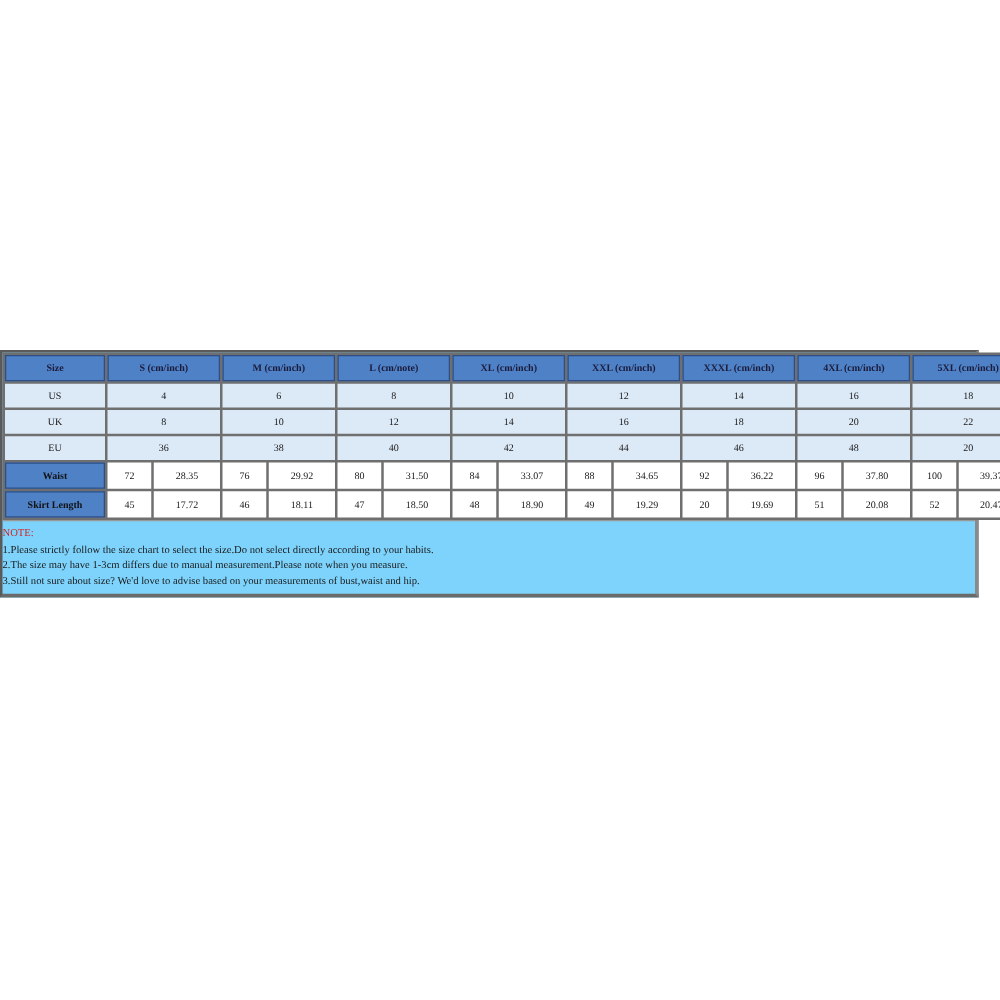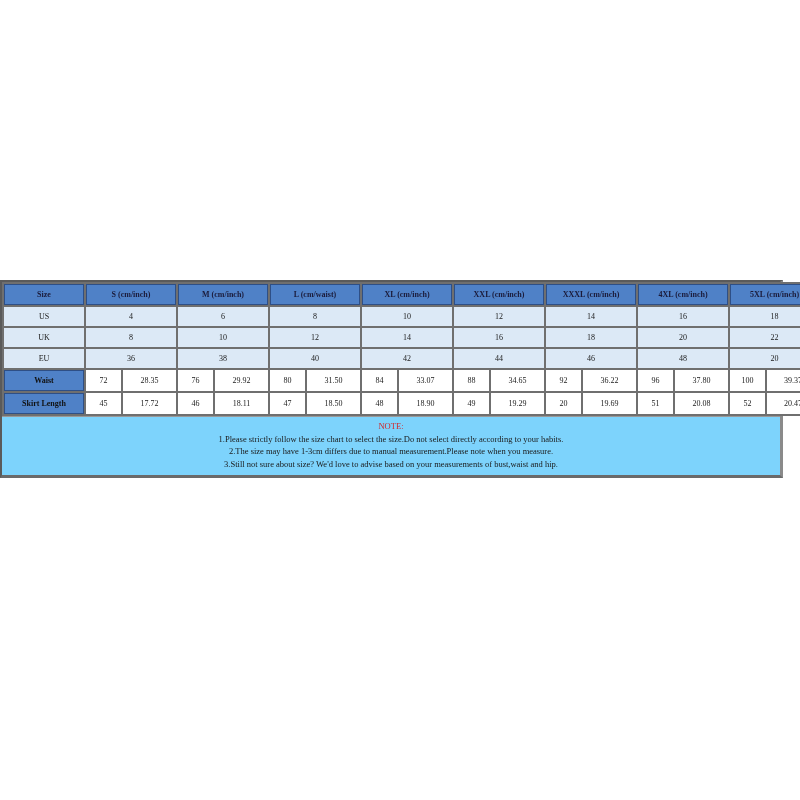--- a/index.html
+++ b/index.html
@@ -9,21 +9,21 @@
     border: 2px solid #5a5a5a; border-right: 3px solid #8a8a8a; border-bottom: 3px solid #6a6a6a;
     box-sizing: border-box; background: #7dd3fc;
   }
   table { border-collapse: separate; border-spacing: 2px; width: 100%; background: #6f6f6f; table-layout: fixed; }
   td { font-size: 8px; text-align: center; padding: 0; height: 19px; color: #1a1a1a; }
   td.hdr { background: #4f81c7; color: #1b1b3a; font-weight: bold; border: 1px solid #2e4f86; }
   td.lbl-light { background: #dce9f6; font-weight: normal; }
   td.light { background: #dce9f6; }
   td.lbl-dark { background: #4f81c7; font-weight: bold; color: #111; border: 1px solid #2e4f86; margin-left: 12px; }
   td.white { background: #ffffff; text-align: center; }
-  .notes { text-align: center; padding: 3px 0 5px; font-size: 8.5px; line-height: 12.5px; color: #1a1a1a; border-top: 1px solid #999; }
+  .notes { text-align: left; padding: 3px 0 5px; font-size: 8.5px; line-height: 12.5px; color: #1a1a1a; border-top: 1px solid #999; }
   .notes .title { color: #d0262b; font-weight: normal; }
 </style>
 </head>
 <body>
 
 <div class="chart">
   <table>
     <colgroup>
       <col style="width:80px">
       <col style="width:35px">
@@ -41,21 +41,21 @@
       <col style="width:35px">
         <col style="width:53px">
       <col style="width:35px">
         <col style="width:52px">
     </colgroup>
     <tbody>
         <tr>
       <td class="hdr">Size</td>
       <td class="hdr" colspan="2">S (cm/inch)</td>
       <td class="hdr" colspan="2">M (cm/inch)</td>
-      <td class="hdr" colspan="2">L (cm/waist)</td>
+      <td class="hdr" colspan="2">L (cm/note)</td>
       <td class="hdr" colspan="2">XL (cm/inch)</td>
       <td class="hdr" colspan="2">XXL (cm/inch)</td>
       <td class="hdr" colspan="2">XXXL (cm/inch)</td>
       <td class="hdr" colspan="2">4XL (cm/inch)</td>
       <td class="hdr" colspan="2">5XL (cm/inch)</td>
     </tr>
 
     <tr>
       <td class="lbl-light">US</td>
       <td class="light" colspan="2">4</td>

